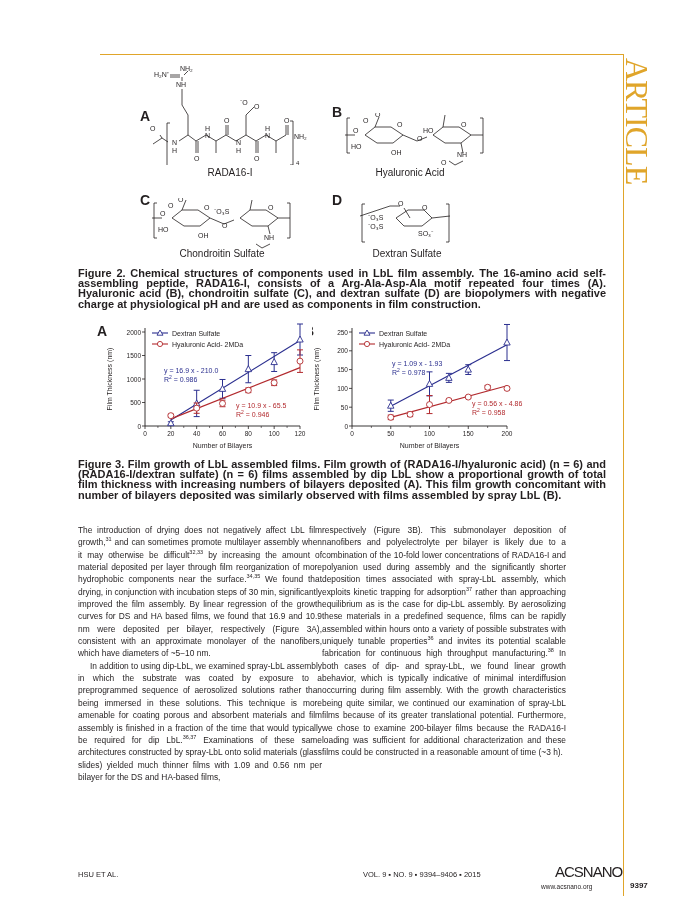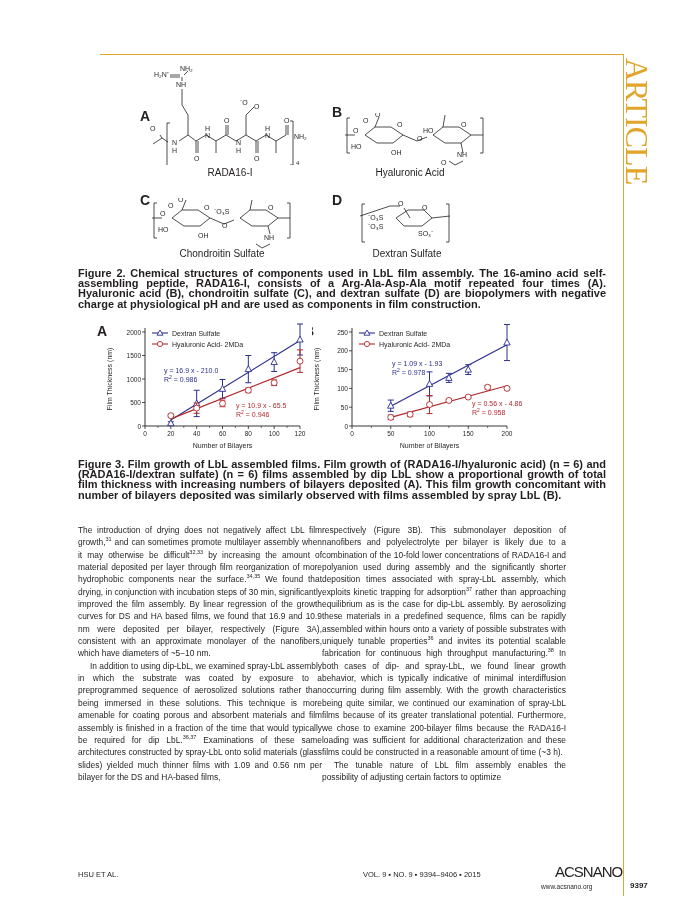--- a/index.html
+++ b/index.html
@@ -369,20 +369,19 @@
   </svg>
 
 <div class="caption" style="top:459px;">Figure 3. Film growth of LbL assembled films. Film growth of (RADA16-I/hyaluronic acid) (n = 6) and (RADA16-I/dextran sulfate) (n = 6) films assembled by dip LbL show a proportional growth of total film thickness with increasing numbers of bilayers deposited (A). This film growth concomitant with number of bilayers deposited was similarly observed with films assembled by spray LbL (B).</div>
 
 <div class="col" style="left:78px;" id="col-left">
     <p>The introduction of drying does not negatively affect LbL film growth,<sup>31</sup> and can sometimes promote multilayer assembly when it may otherwise be difficult<sup>32,33</sup> by increasing the amount of material deposited per layer through film reorganization of more hydrophobic components near the surface.<sup>34,35</sup> We found that drying, in conjunction with incubation steps of 30 min, significantly improved the film assembly. By linear regression of the growth curves for DS and HA based films, we found that 16.9 and 10.9 nm were deposited per bilayer, respectively (Figure 3A), consistent with an approximate monolayer of the nanofibers, which have diameters of ~5−10 nm.</p>
     <p class="indent">In addition to using dip-LbL, we examined spray-LbL assembly in which the substrate was coated by exposure to a preprogrammed sequence of aerosolized solutions rather than being immersed in these solutions. This technique is more amenable for coating porous and absorbent materials and film assembly is finished in a fraction of the time that would typically be required for dip LbL.<sup>36,37</sup> Examinations of these same architectures constructed by spray-LbL onto solid materials (glass slides) yielded much thinner films with 1.09 and 0.56 nm per bilayer for the DS and HA-based films,</p>
   </div>
 <div class="col" style="left:322px;" id="col-right">
     <p>respectively (Figure 3B). This submonolayer deposition of nanofibers and polyelectrolyte per bilayer is likely due to a combination of the 10-fold lower concentrations of RADA16-I and polyanion used during assembly and the significantly shorter deposition times associated with spray-LbL assembly, which exploits kinetic trapping for adsorption<sup>37</sup> rather than approaching equilibrium as is the case for dip-LbL assembly. By aerosolizing these materials in a predefined sequence, films can be rapidly assembled within hours onto a variety of possible substrates with uniquely tunable properties<sup>36</sup> and invites its potential scalable fabrication for continuous high throughput manufacturing.<sup>38</sup> In both cases of dip- and spray-LbL, we found linear growth behavior, which is typically indicative of minimal interdiffusion occurring during film assembly. With the growth characteristics being quite similar, we continued our examination of spray-LbL films because of its greater translational potential. Furthermore, we chose to examine 200-bilayer films because the RADA16-I loading was sufficient for additional characterization and these films could be constructed in a reasonable amount of time (~3 h).</p>
-    <p class="indent">The tunable nature of LbL film assembly enables the possibility of adjusting certain factors to optimize</p>
   </div>
 
 <div class="footer-left"><span>HSU ET AL.</span></div>
 <div class="footer-mid">VOL. 9 ▪ NO. 9 ▪ 9394–9406 ▪ 2015</div>
 <div class="footer-logo">ACSNANO</div>
 <div class="footer-url">www.acsnano.org</div>
 <div class="footer-page">9397</div>
 
 </body></html>

